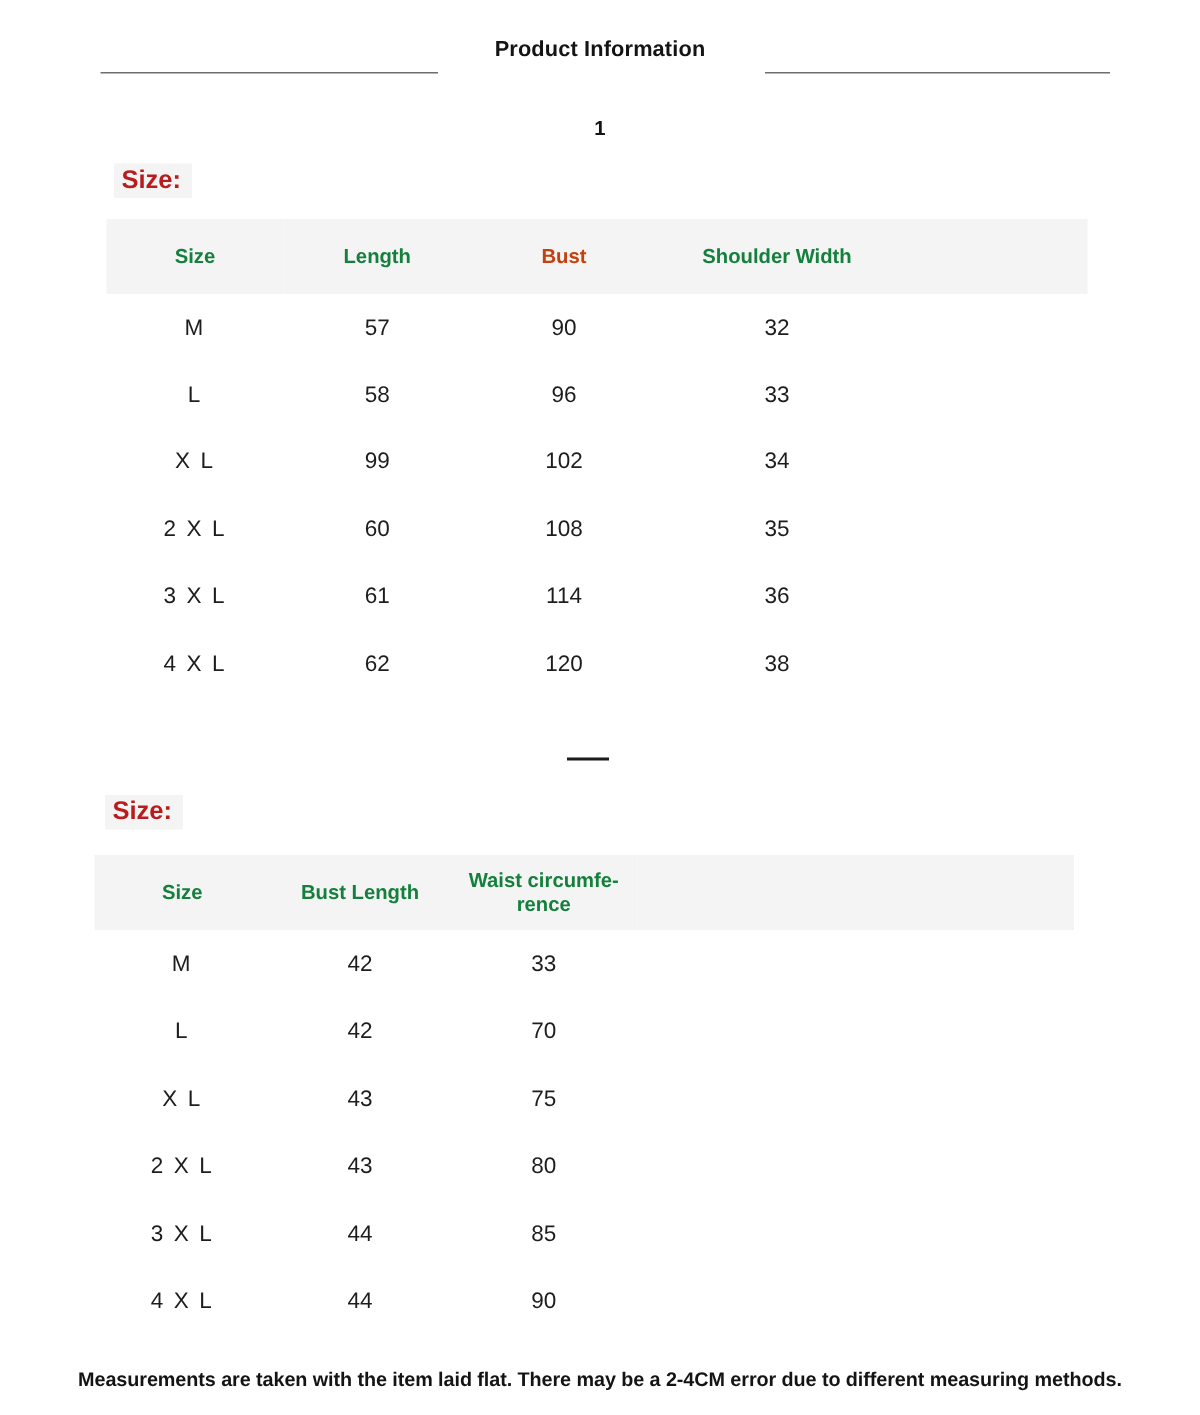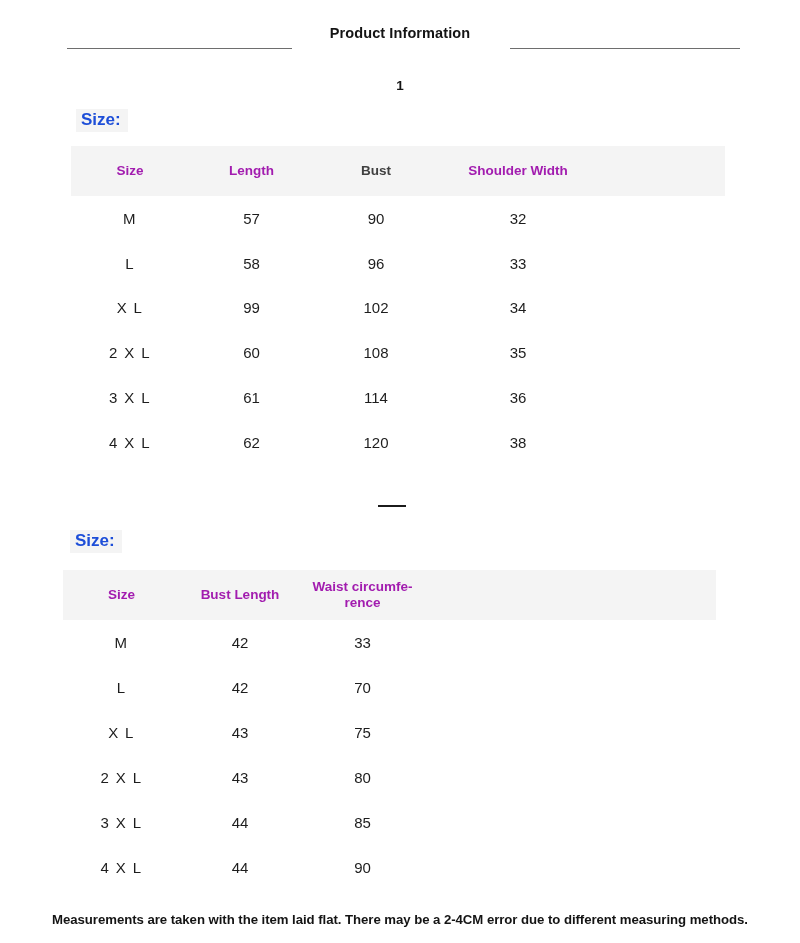--- a/index.html
+++ b/index.html
@@ -64,44 +64,44 @@
     font-weight: bold;
     color: #141414;
   }
 
   
   .size-section { position: absolute; }
   .size-label {
     position: absolute;
     font-size: 17px;
     font-weight: bold;
-    color: #1d4ed8;
+    color: #b91c1c;
     background: #f4f4f4;
     padding: 2px 7px 3px 5px;
     line-height: 1.05;
     white-space: nowrap;
   }
 
   
   .size-table {
     position: absolute;
     border-collapse: collapse;
     table-layout: fixed;
   }
   .size-table thead tr { background: #f4f4f4; }
   .size-table th {
     font-size: 13.5px;
     font-weight: bold;
-    color: #a21caf;
+    color: #15803d;
     text-align: center;
     vertical-align: middle;
     padding: 0;
     line-height: 1.22;
   }
-  .size-table th.accent { color: #404040; }
+  .size-table th.accent { color: #c2410c; }
   .size-table td {
     font-size: 15px;
     font-weight: normal;
     color: #1d1d1d;
     text-align: center;
     vertical-align: middle;
     padding: 0;
     font-family: "Liberation Sans", sans-serif;
   }
   .size-table td.size-cell { letter-spacing: 1.4px; }

